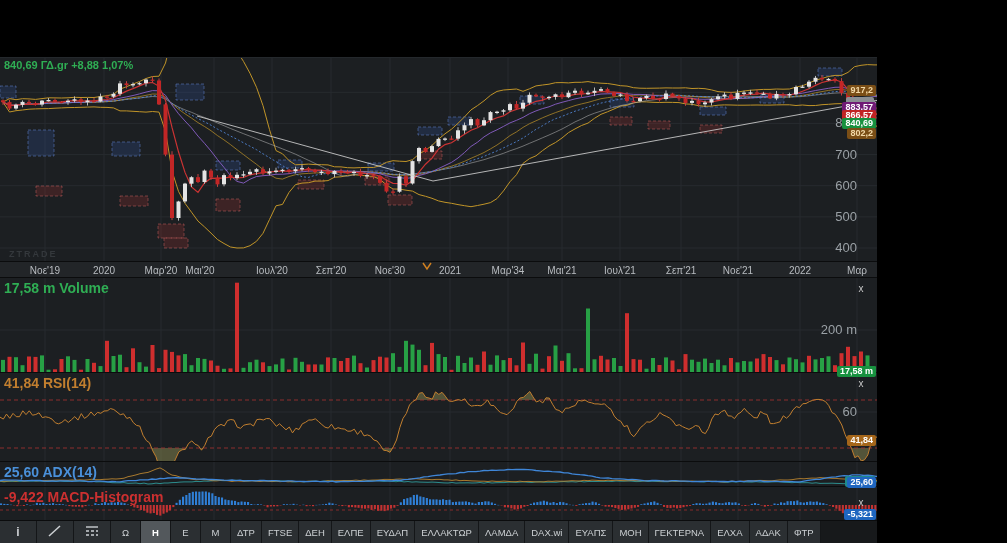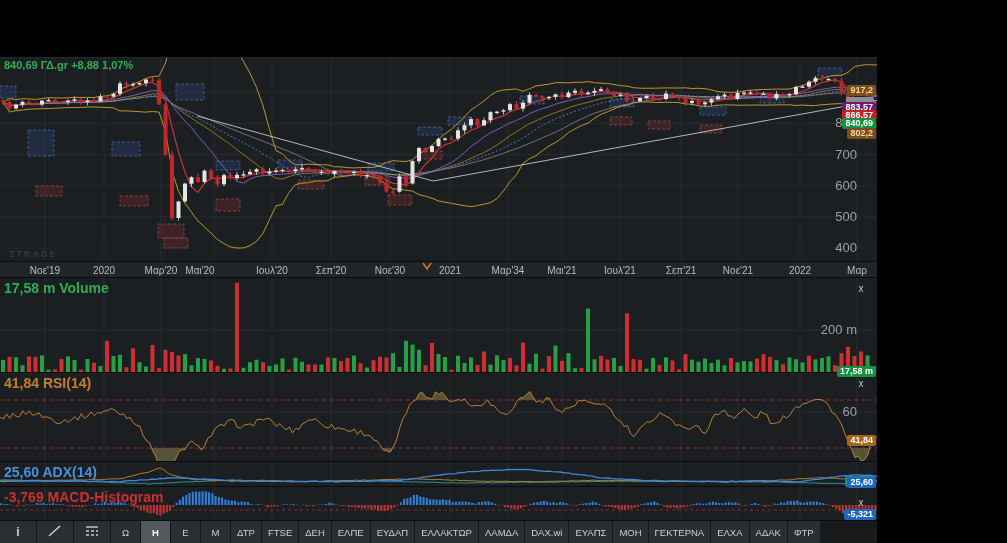--- a/index.html
+++ b/index.html
@@ -963,21 +963,21 @@
         <rect x="955.5" y="18.0" width="2.1" height="6.2" fill="#c23232"></rect>
         <rect x="958.8" y="18.0" width="2.1" height="6.4" fill="#c23232"></rect>
         <rect x="962.0" y="18.0" width="2.1" height="6.6" fill="#c23232"></rect>
         <rect x="965.3" y="18.0" width="2.1" height="6.3" fill="#c23232"></rect>
         <rect x="968.5" y="18.0" width="2.1" height="5.7" fill="#c23232"></rect>
         <rect x="971.8" y="18.0" width="2.1" height="5.8" fill="#c23232"></rect>
         <rect x="975.0" y="18.0" width="2.1" height="5.0" fill="#c23232"></rect>
         <line x1="0" y1="23" x2="978" y2="23" stroke="#b03030" stroke-dasharray="3,3" opacity="0.7"></line>
       </svg>
   </div>
-  <div class="plabel" style="top:489px;color:#cc3030;">-3,769 MACD-Histogram</div>
+  <div class="plabel" style="top:489px;color:#cc3030;">-9,422 MACD-Histogram</div>
 
   <div id="axis-col"></div>
   <div id="chart-topline"></div>
 
   <div id="toolbar">
     <div class="tbtn icon">
       <span id="info-i">i</span>
     </div>
     <div class="tbtn icon">
       <span>

